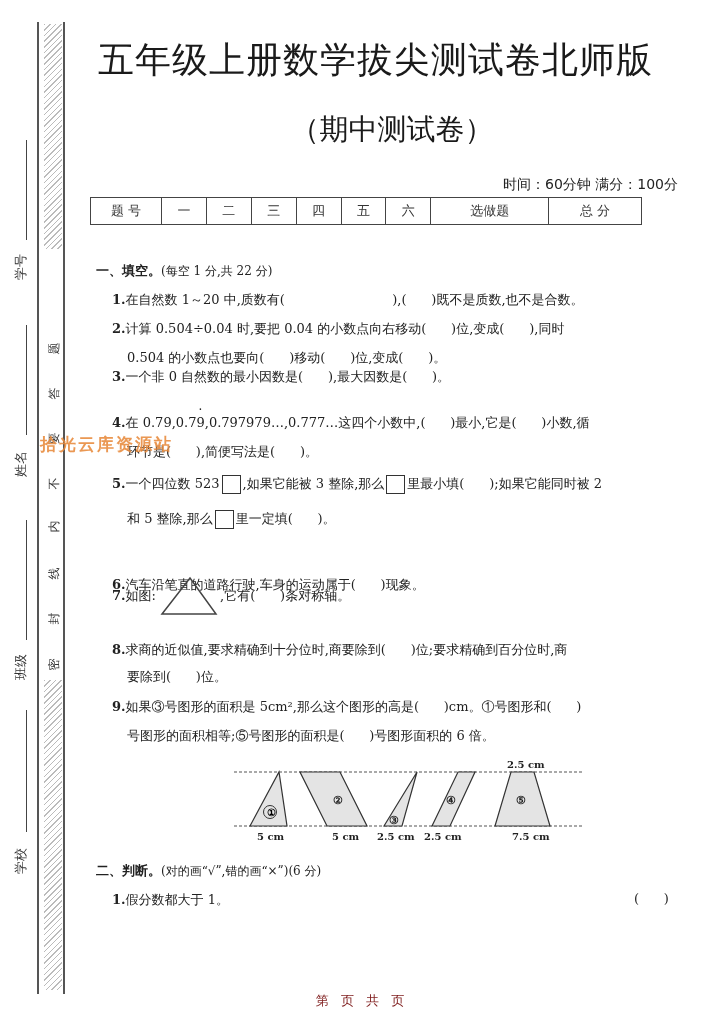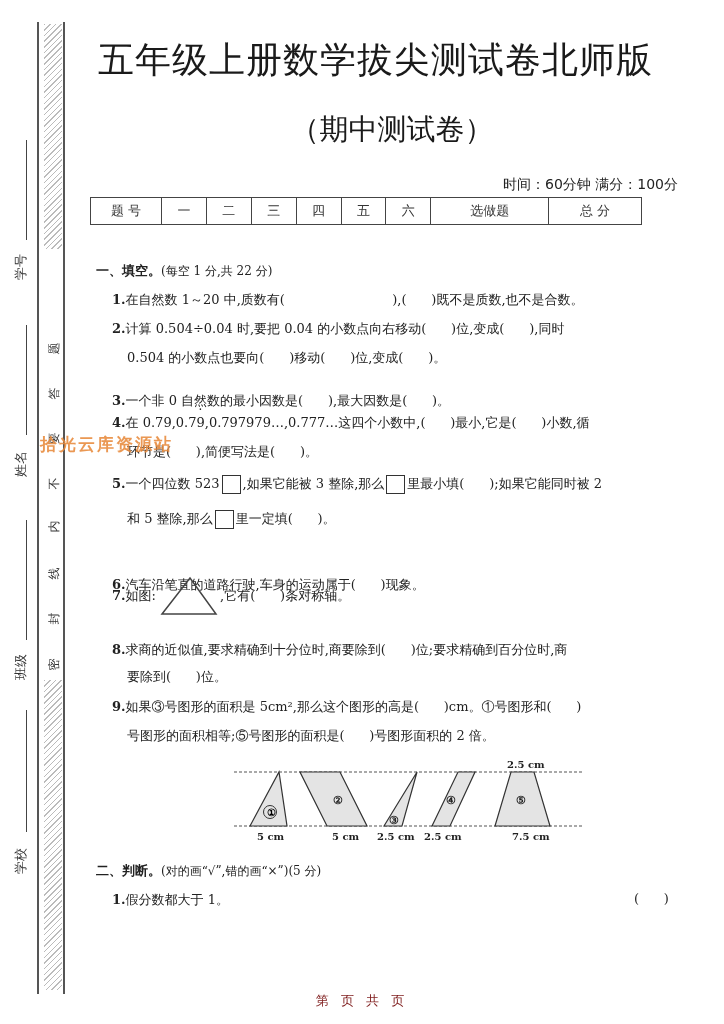--- a/index.html
+++ b/index.html
@@ -100,21 +100,21 @@
   <b>1.</b><span style="white-space:pre;">在自然数 1～20 中,质数有(                          ),(      )既不是质数,也不是合数。</span>
 </div>
 
 <div class="q" style="top:320px;">
   <b>2.</b><span style="white-space:pre;">计算 0.504÷0.04 时,要把 0.04 的小数点向右移动(      )位,变成(      ),同时</span>
 </div>
 <div class="q" style="top:349px; left:127px;">
   <span style="white-space:pre;">0.504 的小数点也要向(      )移动(      )位,变成(      )。</span>
 </div>
 
-<div class="q" style="top:392px;">
+<div class="q" style="top:368px;">
   <b>3.</b><span style="white-space:pre;">一个非 0 自然数的最小因数是(      ),最大因数是(      )。</span>
 </div>
 
 <div class="q" style="top:414px;">
   <b>4.</b><span style="white-space:pre;">在 0.79,0.7</span><span class="dot-9">9</span><span style="white-space:pre;">,0.797979…,0.777…这四个小数中,(      )最小,它是(      )小数,循</span>
 </div>
 <div class="q" style="top:443px; left:127px;">
   <span style="white-space:pre;">环节是(      ),简便写法是(      )。</span>
 </div>
 
@@ -142,21 +142,21 @@
   <b>8.</b><span style="white-space:pre;">求商的近似值,要求精确到十分位时,商要除到(      )位;要求精确到百分位时,商</span>
 </div>
 <div class="q" style="top:668px; left:127px;">
   <span style="white-space:pre;margin-top:15px;">要除到(      )位。</span>
 </div>
 
 <div class="q" style="top:698px;">
   <b>9.</b><span style="white-space:pre;">如果③号图形的面积是 5cm²,那么这个图形的高是(      )cm。①号图形和(      )</span>
 </div>
 <div class="q" style="top:727px; left:127px;">
-  <span style="white-space:pre;">号图形的面积相等;⑤号图形的面积是(      )号图形面积的 2 倍。</span>
+  <span style="white-space:pre;">号图形的面积相等;⑤号图形的面积是(      )号图形面积的 6 倍。</span>
 </div>
 
 <svg class="figure" width="360" height="85" viewBox="0 0 360 85">
   <line x1="2" y1="12" x2="352" y2="12" stroke="#555" stroke-width="1.2" stroke-dasharray="3,2"></line>
   <line x1="2" y1="66" x2="352" y2="66" stroke="#555" stroke-width="1.2" stroke-dasharray="3,2"></line>
 
   <polygon points="18,66 47,12 55,66" fill="#e4e4e4" stroke="#333" stroke-width="1.2"></polygon>
   <circle cx="38" cy="52" r="6.5" fill="none" stroke="#333" stroke-width="1"></circle>
   <text class="fig-label" x="35" y="56">①</text>
 
@@ -177,20 +177,20 @@
     <text x="275" y="8">2.5 cm</text>
     <text x="25" y="80">5 cm</text>
     <text x="100" y="80">5 cm</text>
     <text x="145" y="80">2.5 cm</text>
     <text x="192" y="80">2.5 cm</text>
     <text x="280" y="80">7.5 cm</text>
   </g>
 </svg>
 
 <div class="sec-head" style="top:862px;">
-  <b>二、判断。</b><span style="font-size:12px;">(对的画“√”,错的画“×”)(5 分)</span>
+  <b>二、判断。</b><span style="font-size:12px;">(对的画“√”,错的画“×”)(6 分)</span>
 </div>
 <div class="q" style="top:891px;">
   <b>1.</b><span>假分数都大于 1。</span>
 </div>
 <div class="judge-paren" style="top:891px; white-space:pre;">(      )</div>
 
 <div class="footer">第 页 共 页</div>
 
 </body></html>

